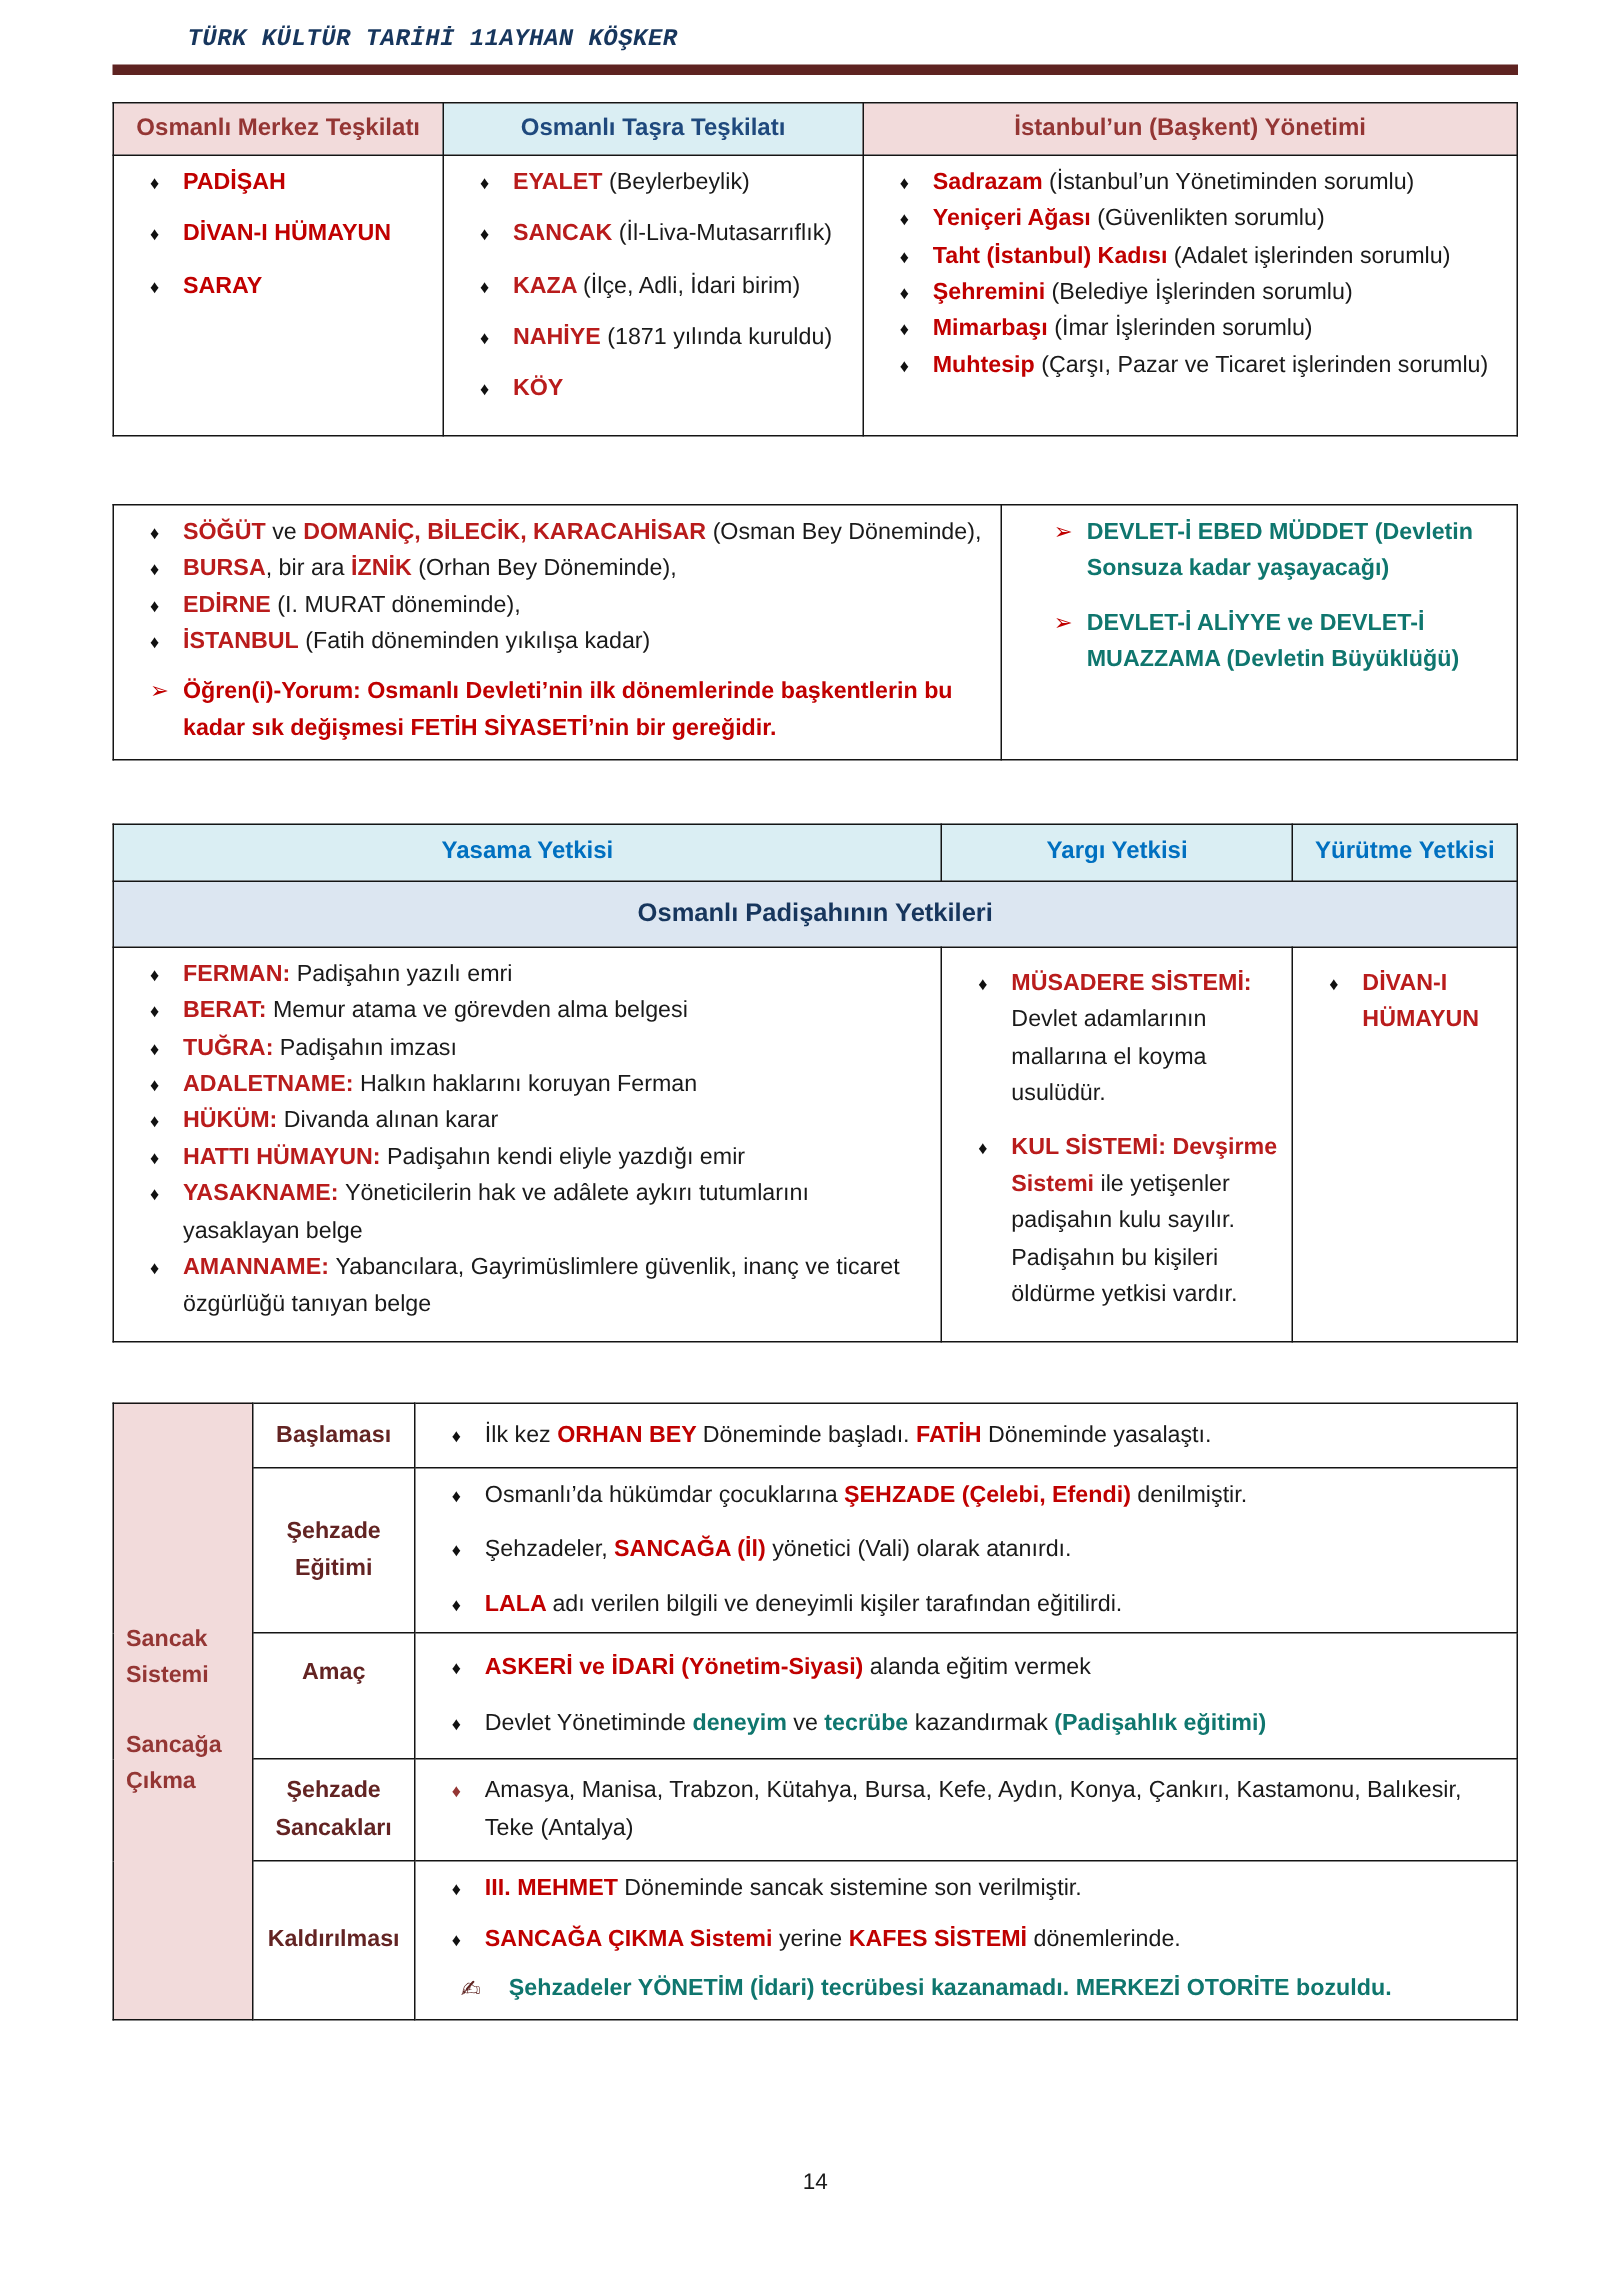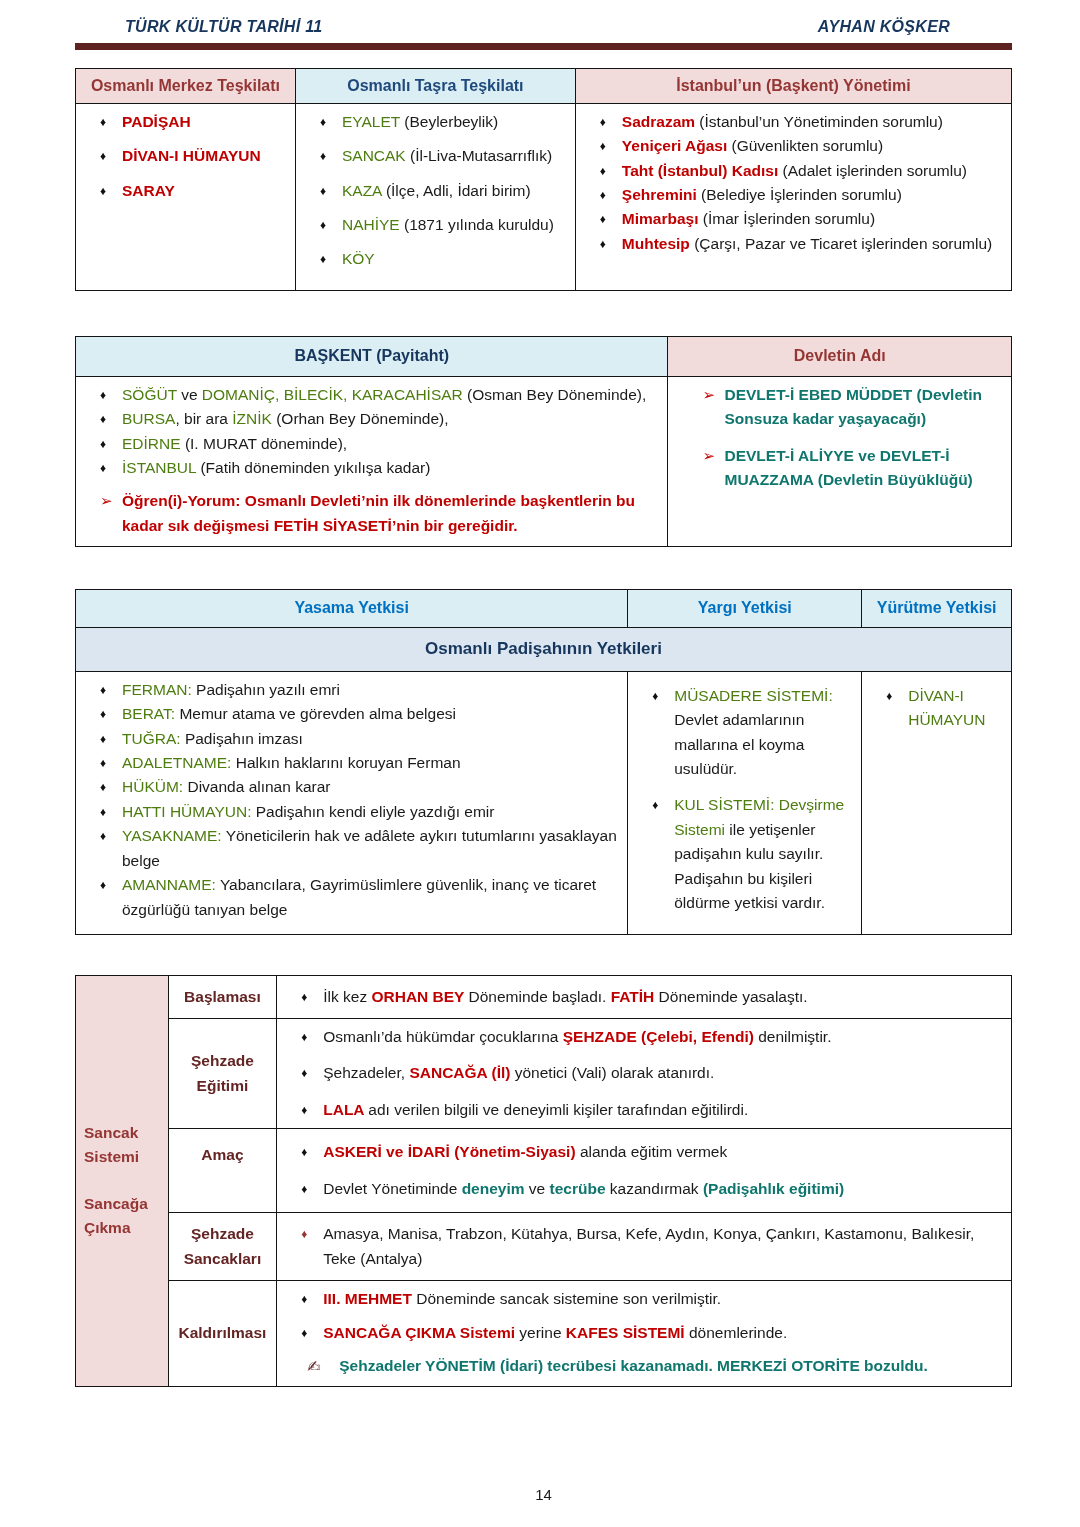--- a/index.html
+++ b/index.html
@@ -8,21 +8,21 @@
   .page {
     width: 1080px; height: 1527px;
     background: #ffffff;
     margin: 0 auto;
     font-family: "Liberation Sans", "DejaVu Sans", sans-serif;
     font-size: 15.5px; line-height: 1.58; color: #1a1a1a;
     position: relative;
     padding: 14px 68px 0 75px;
   }
   
-  .pg-header { display:flex; justify-content:space-between; padding: 0 62px 0 50px; }
+  .pg-header { display:flex; padding: 0 62px 0 50px; font-family: Liberation Mono, monospace; }
   .pg-header span {
     font-weight: 700; font-style: italic; color: #17365d; font-size: 16px;
     letter-spacing: .3px;
   }
   .rule { margin-top: 4px; height: 3px; border-top: 5px solid #5e2321; border-bottom: 2px solid #5e2321; }
 
   
   table { border-collapse: collapse; table-layout: fixed; width: 100%; }
   td { border: 1.5px solid #141414; vertical-align: top; padding: 6px 8px; }
   .hdr { text-align:center; vertical-align: middle; font-weight:700; padding: 4px 6px; }
@@ -56,21 +56,21 @@
   .spaced .li { margin-bottom: 10px; }
   .gap12 .li { margin-bottom: 12px; }
   .gap9  .li { margin-bottom: 9px; }
   .note { margin-top: 9px; }
   .subnote { padding-left: 22px; }
   .subnote .blt { flex-basis: 32px; padding-left: 0; font-size: 16px; color:#5e2321; padding-top:0; }
 
   
   .seg-b  { color:#1a1a1a; }
   .seg-rb { color:#c00000; font-weight:700; }
-  .seg-bb { color:#4d7c0f; font-weight:400; }
+  .seg-bb { color:#b91c1c; font-weight:700; }
   .seg-mb { color:#0f766e; font-weight:700; }
 
   
   .t4 .side { vertical-align: middle; text-align:left; font-weight:700; color:#943634; }
   .t4 .side .lbl { margin: 22px 0; }
   .t4 .rowlbl { vertical-align: middle; text-align:center; font-weight:700; color:#632423; padding:4px 4px; }
   .vmid { vertical-align: middle; }
 
   .pagenum { text-align:center; margin-top: 96px; font-size: 15px; color:#1a1a1a; }
 </style>
@@ -169,24 +169,20 @@
     </tr>
   </tbody>
     </table>
 
   <table class="t2">
     <colgroup>
         <col style="width:63.3%">
         <col style="width:36.7%">
       </colgroup>
     <tbody>
-        <tr>
-      <td class="hdr bg-cyan c-navy t-sub h40">BAŞKENT (Payitaht)</td>
-      <td class="hdr bg-pink c-maroon t-sub">Devletin Adı</td>
-    </tr>
     <tr>
       <td class="h170">
         <div>
           <div class="li">
                 <span class="blt">♦</span>
                 <div class="txt"><span class="seg-bb">SÖĞÜT</span><span class="seg-b"> ve </span><span class="seg-bb">DOMANİÇ, BİLECİK, KARACAHİSAR</span><span class="seg-b"> (Osman Bey Döneminde),</span></div>
               </div>
           <div class="li">
                 <span class="blt">♦</span>
                 <div class="txt"><span class="seg-bb">BURSA</span><span class="seg-b">, bir ara </span><span class="seg-bb">İZNİK</span><span class="seg-b"> (Orhan Bey Döneminde),</span></div>

